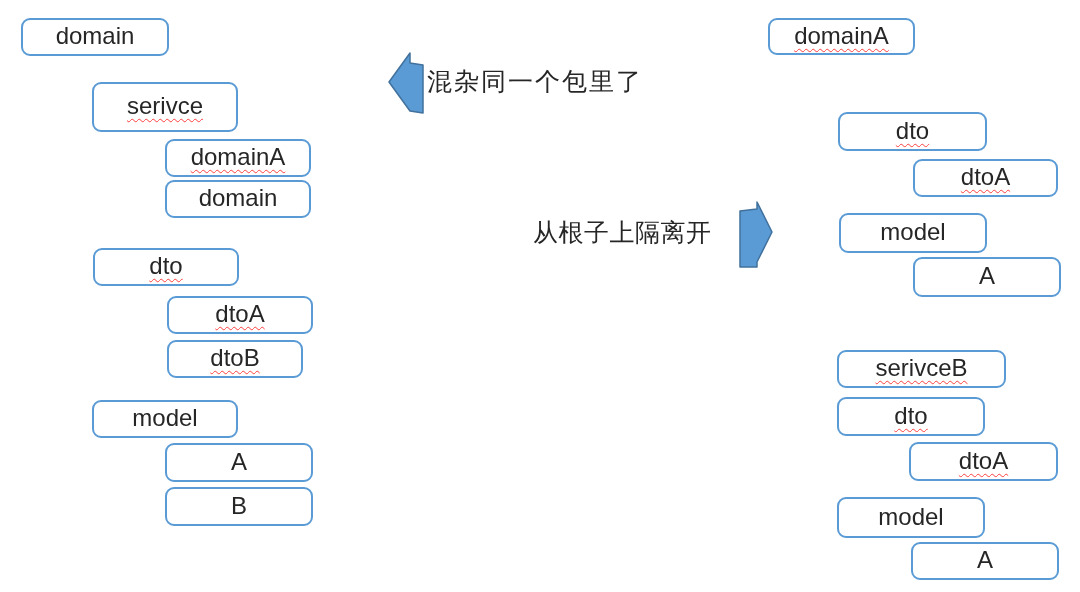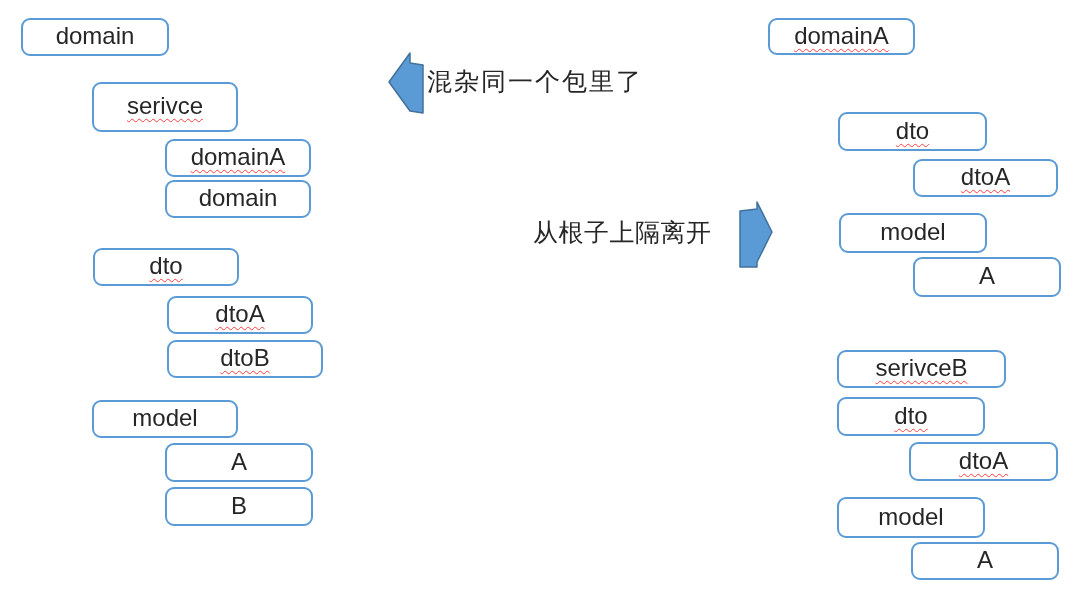--- a/index.html
+++ b/index.html
@@ -70,21 +70,21 @@
   </div>
   <div class="pkg-box" style="left:165px;top:180px;width:146px;height:38px">
     <span class="pkg-label">domain</span>
   </div>
   <div class="pkg-box" style="left:93px;top:248px;width:146px;height:38px">
     <span class="pkg-label misspelled">dto</span>
   </div>
   <div class="pkg-box" style="left:167px;top:296px;width:146px;height:38px">
     <span class="pkg-label misspelled">dtoA</span>
   </div>
-  <div class="pkg-box" style="left:167px;top:340px;width:156px;height:38px">
+  <div class="pkg-box" style="left:167px;top:340px;width:136px;height:38px">
     <span class="pkg-label misspelled">dtoB</span>
   </div>
   <div class="pkg-box" style="left:92px;top:400px;width:146px;height:38px">
     <span class="pkg-label">model</span>
   </div>
   <div class="pkg-box" style="left:165px;top:443px;width:148px;height:39px">
     <span class="pkg-label">A</span>
   </div>
   <div class="pkg-box" style="left:165px;top:487px;width:148px;height:39px">
     <span class="pkg-label">B</span>

